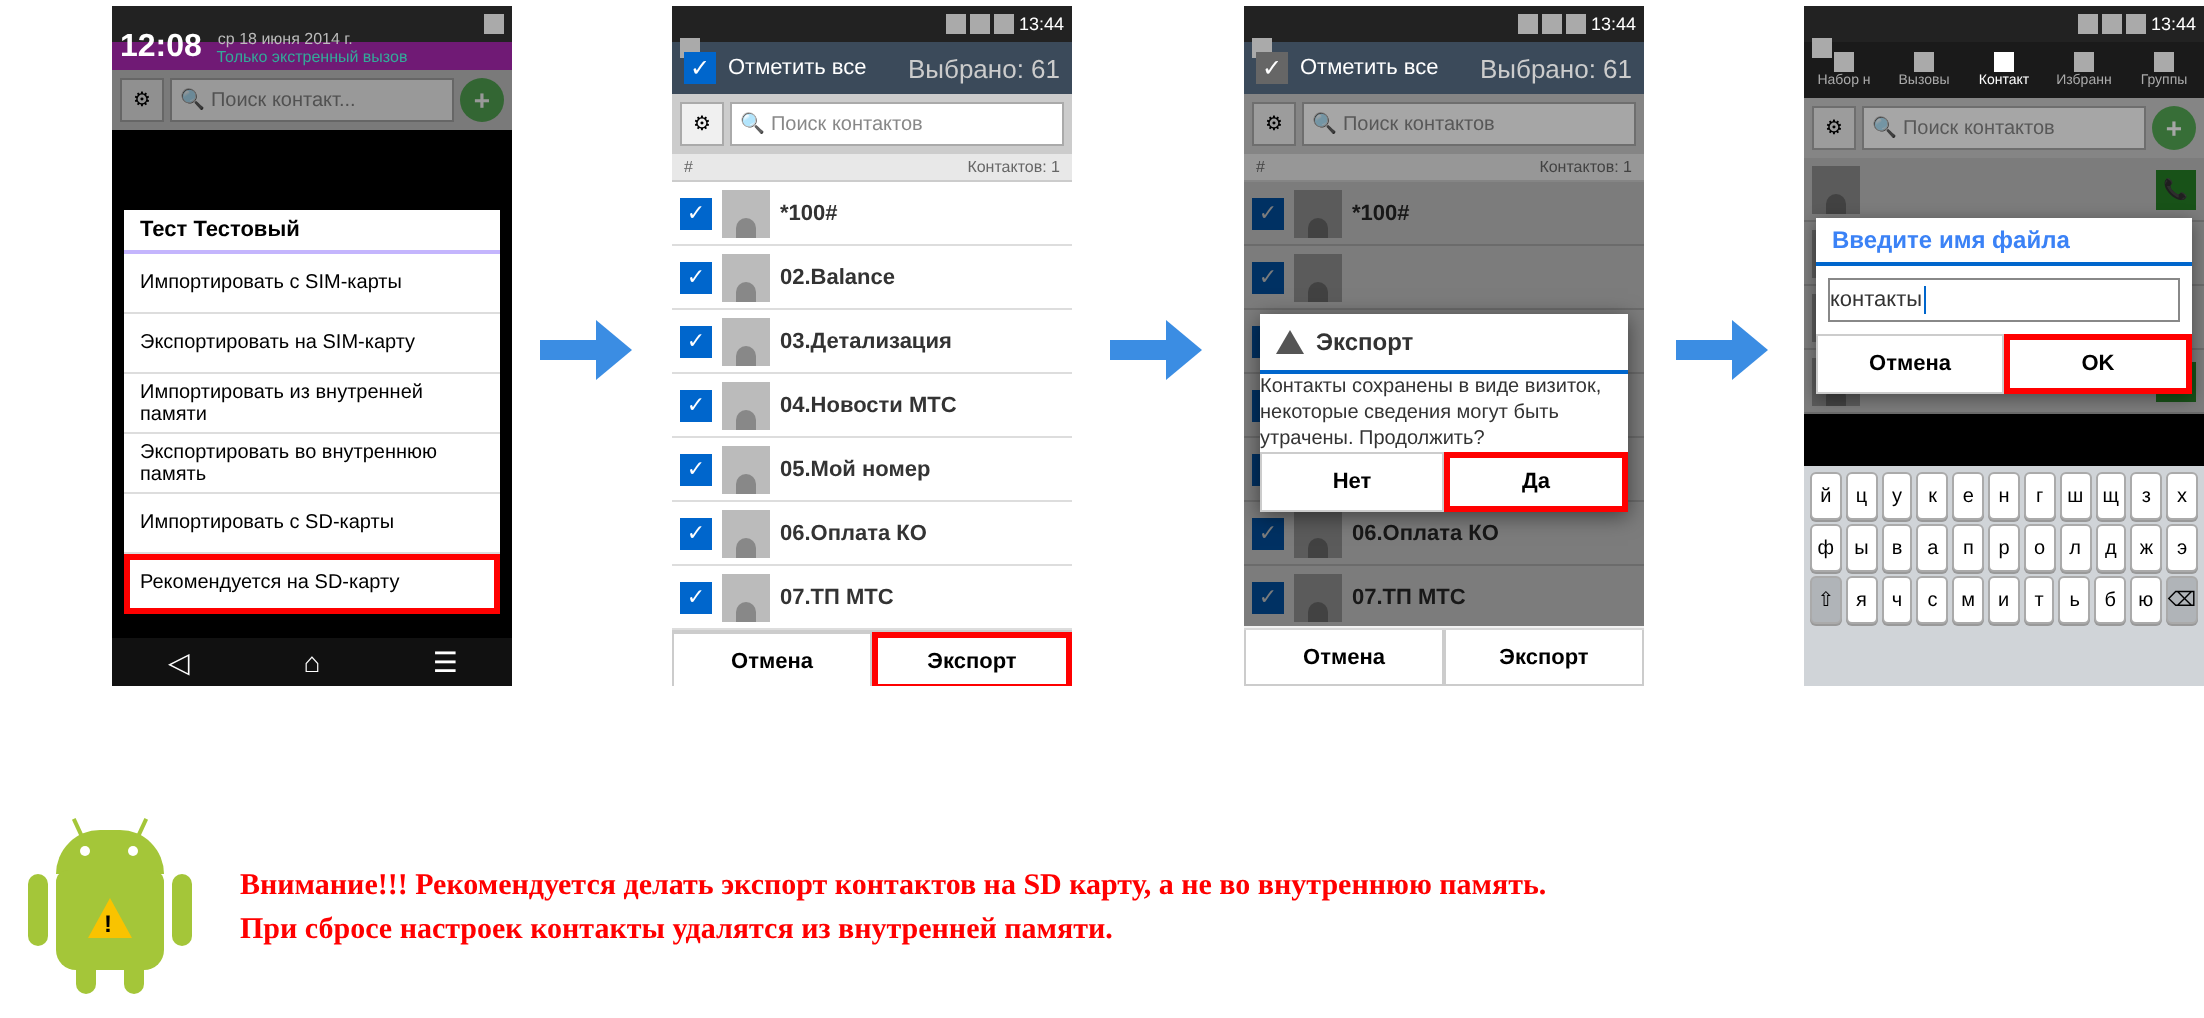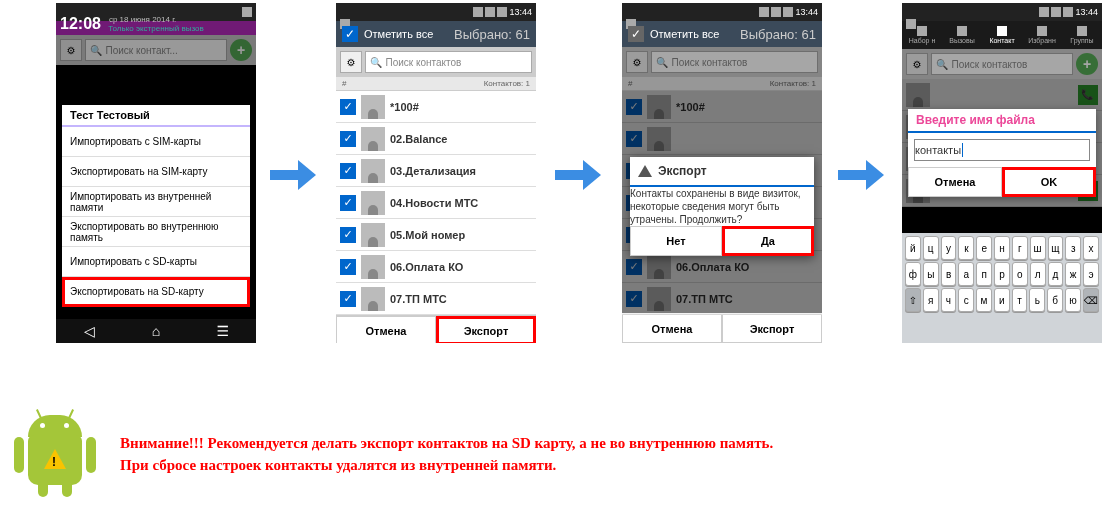--- a/index.html
+++ b/index.html
@@ -55,21 +55,21 @@
   
   .dialog { position: absolute; top: 110px; left: 8px; right: 8px; background: #fff; box-shadow: 0 2px 10px rgba(0,0,0,.5); }
   .dialog-title { height: 30px; display: flex; align-items: center; gap: 6px; padding: 0 8px; font-size: 12px; font-weight: bold; color: #333; border-bottom: 2px solid #06c; }
   .warn-icon { width: 0; height: 0; border-left: 7px solid transparent; border-right: 7px solid transparent; border-bottom: 12px solid #555; position: relative; }
   .dialog-body { padding: 0; font-size: 10px; color: #333; line-height: 1.3; }
   .dialog-btns { display: flex; }
   .dialog-btns button { flex: 1; height: 30px; border: 1px solid #ccc; background: #fff; font-size: 11px; font-weight: bold; cursor: pointer; }
   .dialog-btns button.red-box { outline: 3px solid #f00; outline-offset: -3px; }
   
   .filename-dialog { position: absolute; top: 60px; left: 6px; right: 6px; background: #fff; box-shadow: 0 2px 8px rgba(0,0,0,.4); }
-  .filename-title { height: 24px; padding: 0 8px; color: #ec4899; font-size: 12px; font-weight: bold; display: flex; align-items: center; border-bottom: 2px solid #06c; }
+  .filename-title { height: 24px; padding: 0 8px; color: #3b82f6; font-size: 12px; font-weight: bold; display: flex; align-items: center; border-bottom: 2px solid #06c; }
   .filename-input { margin: 6px; height: 22px; border: 1px solid #888; padding: 0 0; font-size: 11px; color: #333; display: flex; align-items: center; }
   .filename-input .cursor { width: 1px; height: 14px; background: #06c; margin-left: 1px; }
   
   .keyboard { position: absolute; bottom: 0; left: 0; right: 0; height: 110px; background: #d0d4d8; padding: 3px; }
   .krow { display: flex; gap: 2px; margin-bottom: 2px; }
   .key { flex: 1; height: 24px; background: #fff; border: 1px solid #aaa; border-radius: 3px; display: flex; align-items: center; justify-content: center; font-size: 10px; box-shadow: 0 1px 0 #999; }
   .key.dark { background: #b0b4b8; }
   .key.wide { flex: 1.5; }
   .key.xwide { flex: 2.2; font-size: 8px; }
   
@@ -131,21 +131,21 @@
       <div class="search-input">🔍 <span>Поиск контакт...</span></div>
       <div class="addbtn">+</div>
     </div>
     <div class="menu-overlay">
       <div class="menu-header">Тест Тестовый</div>
       <div class="menu-item">Импортировать с SIM-карты</div>
       <div class="menu-item">Экспортировать на SIM-карту</div>
       <div class="menu-item">Импортировать из внутренней памяти</div>
       <div class="menu-item">Экспортировать во внутреннюю память</div>
       <div class="menu-item">Импортировать с SD-карты</div>
-      <div class="menu-item red-box">Экспортировать на SD-карту</div>
+      <div class="menu-item red-box">Рекомендуется на SD-карту</div>
     </div>
   </div>
   <div class="navbar">
     <div class="navbtn">◁</div>
     <div class="navbtn">⌂</div>
     <div class="navbtn">☰</div>
   </div>
 </div>
 
 <div class="phone phone2">

